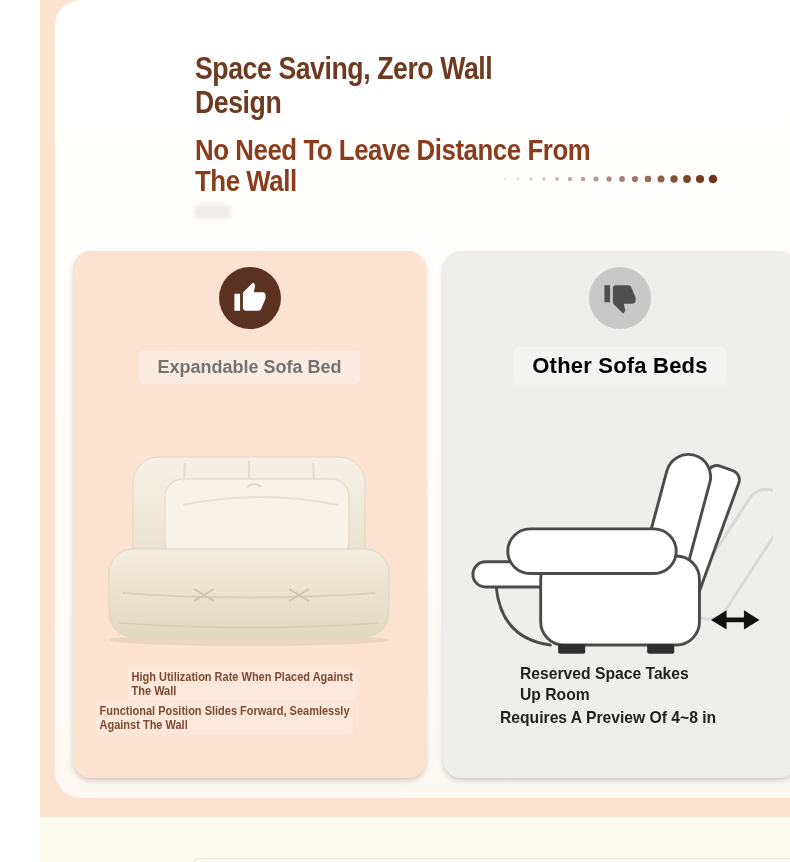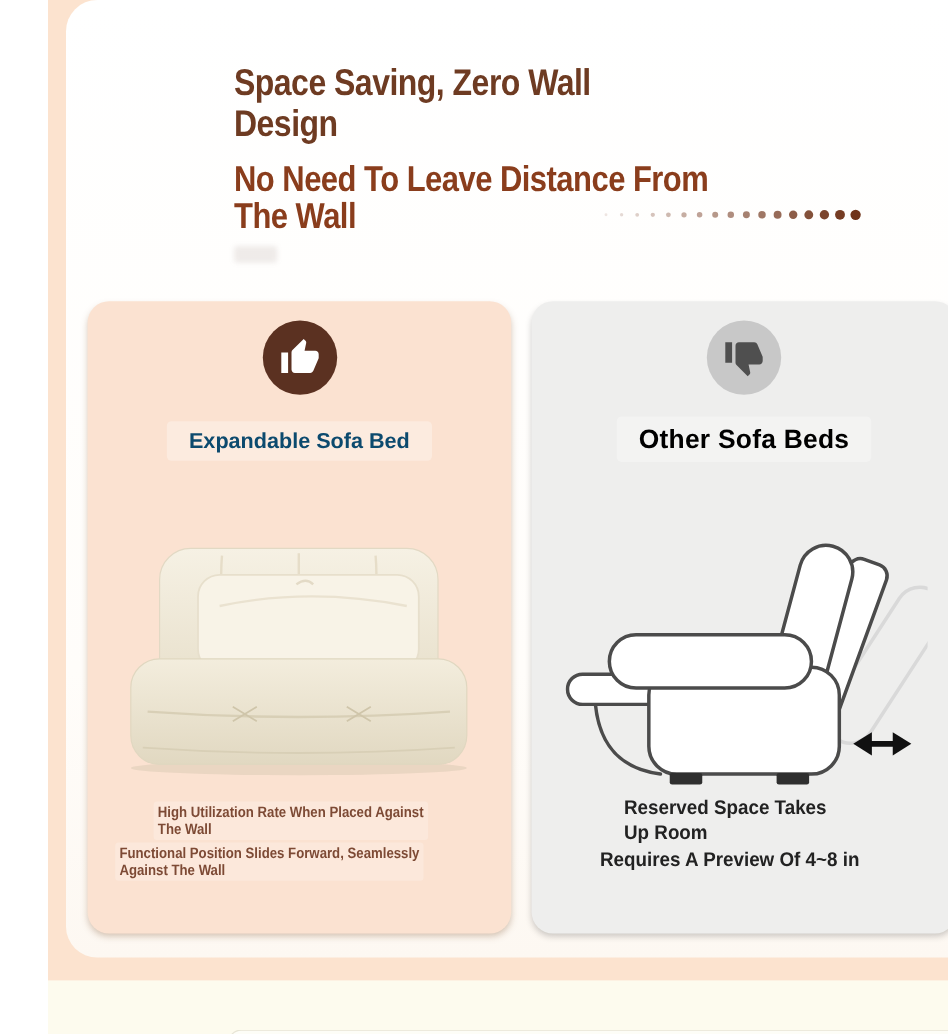--- a/index.html
+++ b/index.html
@@ -119,21 +119,21 @@
   </svg>
 
   <div class="card card-good" style="background: rgb(251, 226, 209);">
 
     <div class="badge" style="background: rgb(91, 49, 33);">
       <svg class="thumb-up-svg" viewBox="0 0 24 24">
         <path fill="currentColor" d="M1 21h4V9H1v12zM23 10c0-1.1-.9-2-2-2h-6.31l.95-4.57.03-.32c0-.41-.17-.79-.44-1.06L14.17 1 7.58 7.59C7.22 7.95 7 8.45 7 9v10c0 1.1.9 2 2 2h9c.83 0 1.54-.5 1.84-1.22l3.02-7.05c.09-.23.14-.47.14-.72v-2.01z"></path>
       </svg>
     </div>
 
-    <div class="card-title" style="color: #0c4a6e;">
+    <div class="card-title" style="color: #737373;">
       <span class="band">Expandable Sofa Bed</span>
     </div>
 
     <svg class="sofa-svg" viewBox="0 0 300 200">
       <defs>
         <linearGradient id="g1" x1="0" y1="0" x2="0" y2="1">
           <stop offset="0" stop-color="#f6f1e4"></stop>
             <stop offset="1" stop-color="#e7dfca"></stop>
         </linearGradient>
         <linearGradient id="g2" x1="0" y1="0" x2="0" y2="1">

